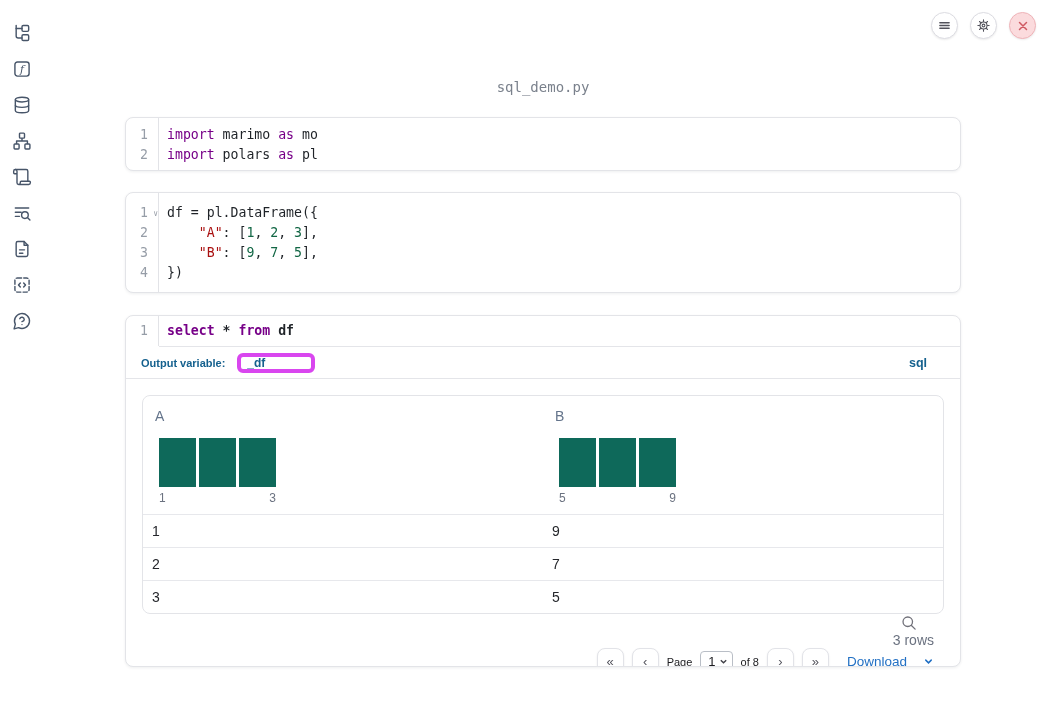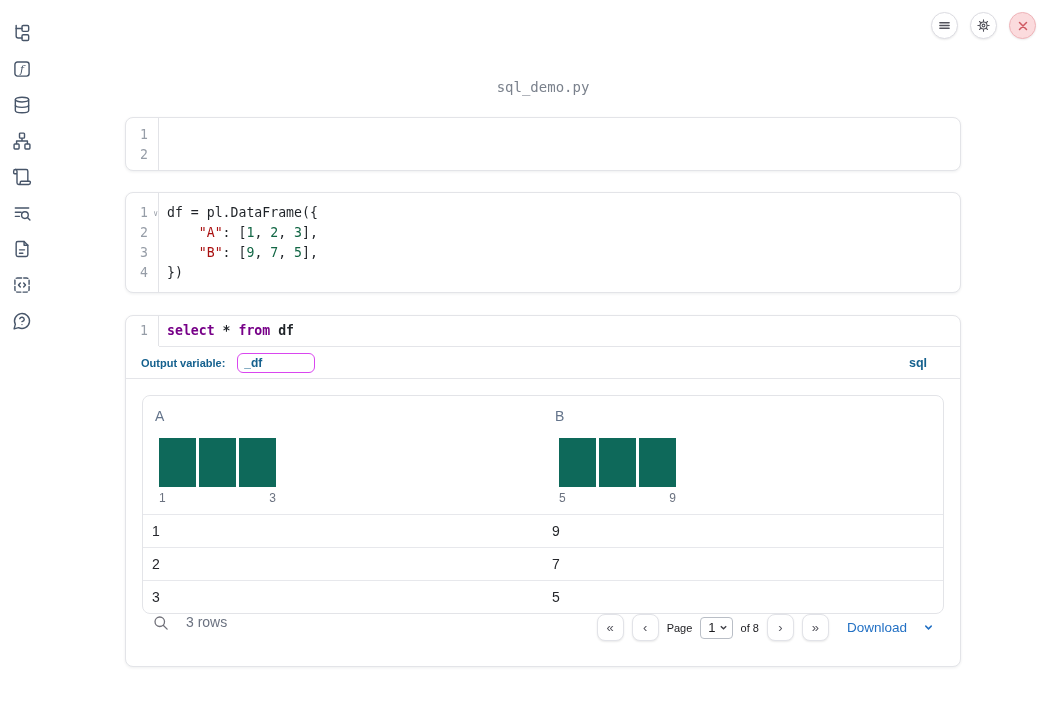--- a/index.html
+++ b/index.html
@@ -42,21 +42,21 @@
   .pad10 .gutcol { padding:10px 0; } .pad10 .codecol { padding:10px 8px 10px 8px; }
   .pad5 .gutcol { padding:5px 0; } .pad5 .codecol { padding:5px 8px 5px 8px;font-weight:bold; }
   .kw { color:#770088; } .str { color:#aa1111; } .num { color:#116644; } .pl { color:#1f2328; }
 
   .hdivider { height:1px; background:#e4e5e9; }
   .hdivider.inset { margin-left:33px; }
 
   
   .outvar-row { height:31px; display:flex; align-items:center; padding:0 33px 0 15px; }
   .outvar-label { font-size:11px; font-weight:bold; color:#15618e; }
-  .outvar-input { margin-left:12px; width:78px; height:20px; border:1px solid #d946ef;
+  .outvar-input { margin-left:12px; width:78px; height:20px; border:4px solid #d946ef;
     border-radius:6px; padding:0 6px; font-size:12px; font-weight:bold; color:#15618e;
     font-family:"Liberation Sans", sans-serif; outline:none; background:#fff; }
   .lang-badge { margin-left:auto; font-size:12.5px; font-weight:bold; color:#15618e; }
 
   
   .output-area { padding:16px 16px 0 16px; height:288px; }
   .tablebox { border:1px solid #e3e4e8; border-radius:8px; overflow:hidden; }
   .thead { display:flex; }
   .thcol { padding:12px 12px 8px 12px; cursor:pointer; }
   .thcol.col-a { width:400px; flex:none; }
@@ -67,21 +67,21 @@
   .bar { width:37px; }
   .axis { display:flex; justify-content:space-between; margin-top:4px;
     font-size:12px; color:#6b7280; height:15px; }
   .trow { display:flex; border-top:1px solid #e7e8ec; height:33px; align-items:center;
     font-size:14px; color:#24262b; }
   .tc { white-space:nowrap; }
   .tc-a { width:400px; flex:none; padding-left:9px; }
   .tc-b { flex:1; padding-left:9px; }
 
   
-  .tfooter { height:52px; display:flex; align-items:flex-start; padding:0 10px; }
+  .tfooter { height:52px; display:flex; align-items:flex-end; padding:0 10px;flex-direction:column; }
   .search-btn { width:18px; height:18px; color:#71717a; cursor:pointer; margin-right:16px; }
   .rowcount { font-size:14px; color:#6b7280; }
   .pager { margin-left:auto; display:flex; align-items:center; gap:8px; }
   .pbtn { width:27px; height:27px; border:1px solid #e2e3e8; border-radius:8px; background:#fff;
     box-shadow:0 1px 2px rgba(0,0,0,.09); color:#55555e; font-size:13px;
     display:flex; align-items:center; justify-content:center; cursor:pointer; }
   .pagetext { font-size:11px; color:#1b1b1f; }
   .pselect { height:22px; border:1px solid #b9bec6; border-radius:4px; background:#fff;
     display:flex; align-items:center; padding:0 4px 0 7px; gap:3px; cursor:pointer;
     font-size:13px; color:#1b1b1f; }
@@ -179,20 +179,21 @@
 </div>
 
 <div class="doc-title">sql_demo.py</div>
 
 <div class="cell" id="cell-imports">
   <div class="codeblock pad7">
     <div class="gutcol">
         <div class="ln">1</div>
         <div class="ln">2</div>
       </div>
+    <div class="codecol"><div><span class="kw">import</span><span class="pl"> marimo </span><span class="kw">as</span><span class="pl"> mo</span></div><div><span class="kw">import</span><span class="pl"> polars </span><span class="kw">as</span><span class="pl"> pl</span></div></div>
   </div>
 </div>
 
 <div class="cell" id="cell-df">
   <div class="codeblock pad10">
     <div class="gutcol">
         <div class="ln">1<span class="fold">∨</span></div>
         <div class="ln">2</div>
         <div class="ln">3</div>
         <div class="ln">4</div>

